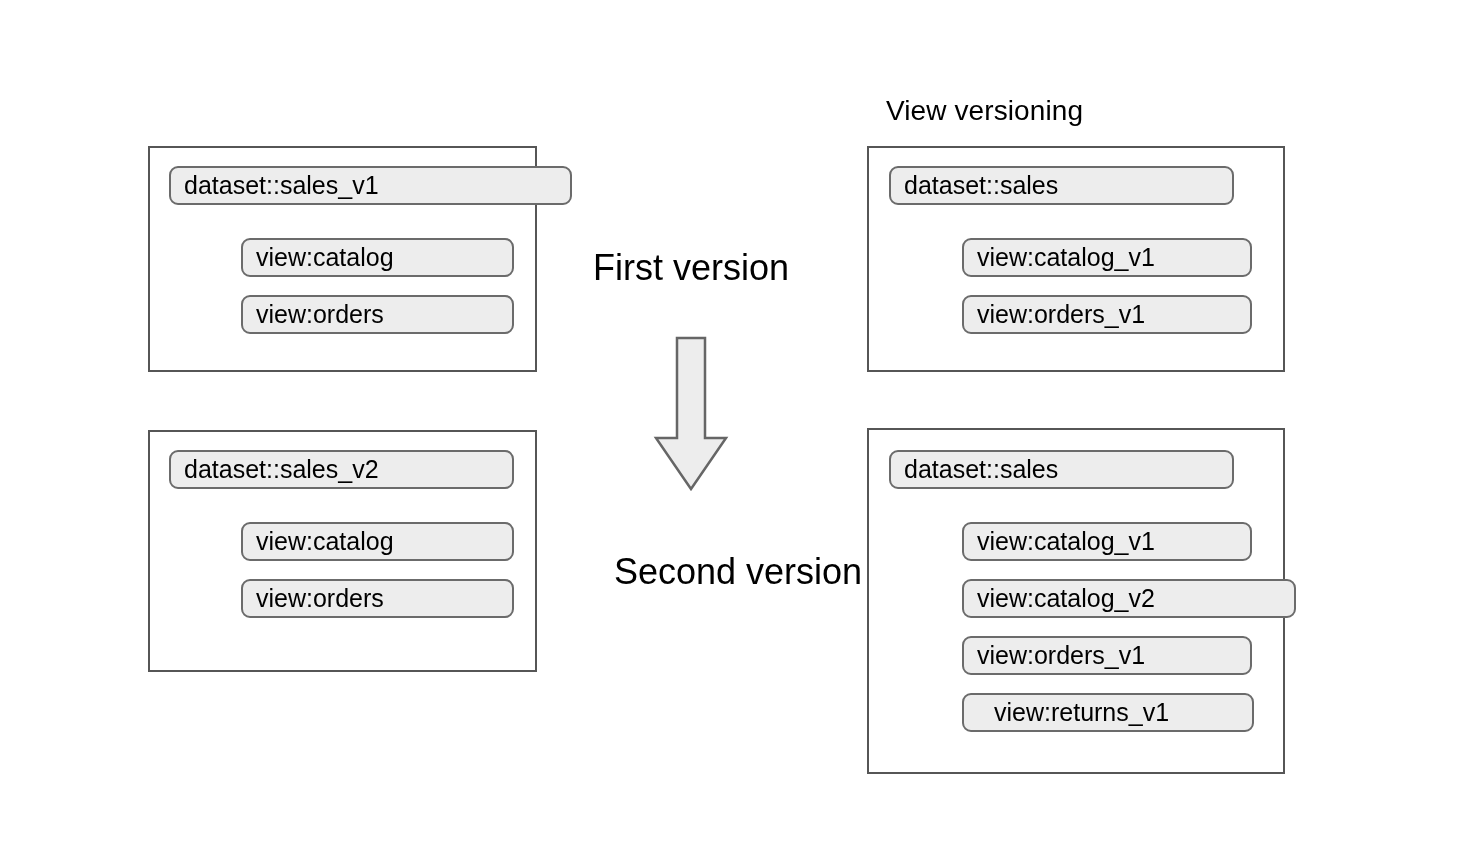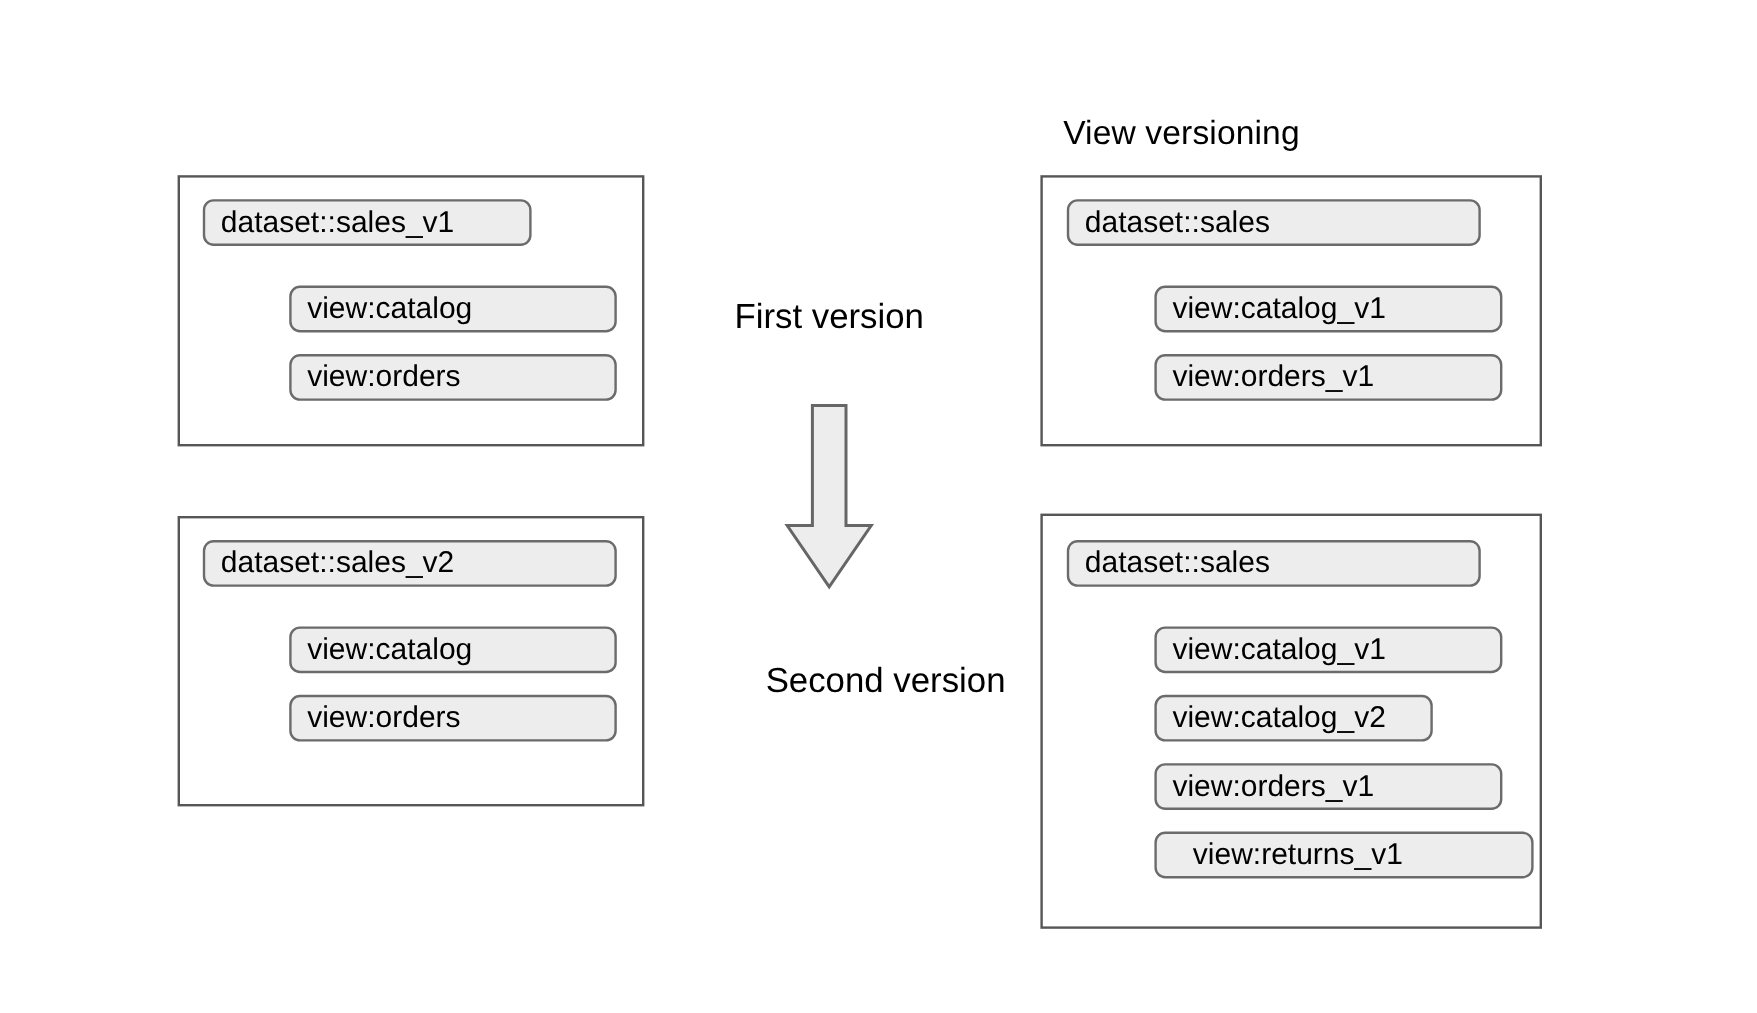--- a/index.html
+++ b/index.html
@@ -43,42 +43,42 @@
     display: flex;
     align-items: center;
     padding-left: 13px;
     font-size: 25px;
     line-height: 1;
     color: #000000;
     white-space: nowrap;
   }
   .center-label {
     position: absolute;
-    font-size: 29px;
+    font-size: 36px;
     line-height: 1;
     color: #000000;
     white-space: nowrap;
     text-align: center;
     transform: translateX(-50%);
   }
   .arrow-wrap {
     position: absolute;
   }
   .arrow-wrap svg {
     display: block;
   }
 </style>
 </head>
 <body>
 
 <div id="canvas">
 
 
   <div class="panel" style="left:148px; top:146px; width:389px; height:226px;">
-    <div class="pill" style="left:19px; top:18px; width:274px;">dataset::sales_v1</div>
+    <div class="pill" style="left:19px; top:18px; width:403px;">dataset::sales_v1</div>
     <div class="pill" style="left:91px; top:90px; width:273px;">view:catalog</div>
     <div class="pill" style="left:91px; top:147px; width:273px;">view:orders</div>
   </div>
 
   <div class="panel" style="left:148px; top:430px; width:389px; height:242px;">
     <div class="pill" style="left:19px; top:18px; width:345px;">dataset::sales_v2</div>
     <div class="pill" style="left:91px; top:90px; width:273px;">view:catalog</div>
     <div class="pill" style="left:91px; top:147px; width:273px;">view:orders</div>
   </div>
 
@@ -96,18 +96,18 @@
 
   <div class="panel" style="left:867px; top:146px; width:418px; height:226px;">
     <div class="pill" style="left:20px; top:18px; width:345px;">dataset::sales</div>
     <div class="pill" style="left:93px; top:90px; width:290px;">view:catalog_v1</div>
     <div class="pill" style="left:93px; top:147px; width:290px;">view:orders_v1</div>
   </div>
 
   <div class="panel" style="left:867px; top:428px; width:418px; height:346px;">
     <div class="pill" style="left:20px; top:20px; width:345px;">dataset::sales</div>
     <div class="pill" style="left:93px; top:92px; width:290px;">view:catalog_v1</div>
-    <div class="pill" style="left:93px; top:149px; width:232px;">view:catalog_v2</div>
+    <div class="pill" style="left:93px; top:149px; width:334px;">view:catalog_v2</div>
     <div class="pill" style="left:93px; top:206px; width:290px;">view:orders_v1</div>
-    <div class="pill" style="left:93px; top:263px; width:316px;padding-left:30px;">view:returns_v1</div>
+    <div class="pill" style="left:93px; top:263px; width:292px;padding-left:30px;">view:returns_v1</div>
   </div>
 
 </div>
 
 </body></html>

